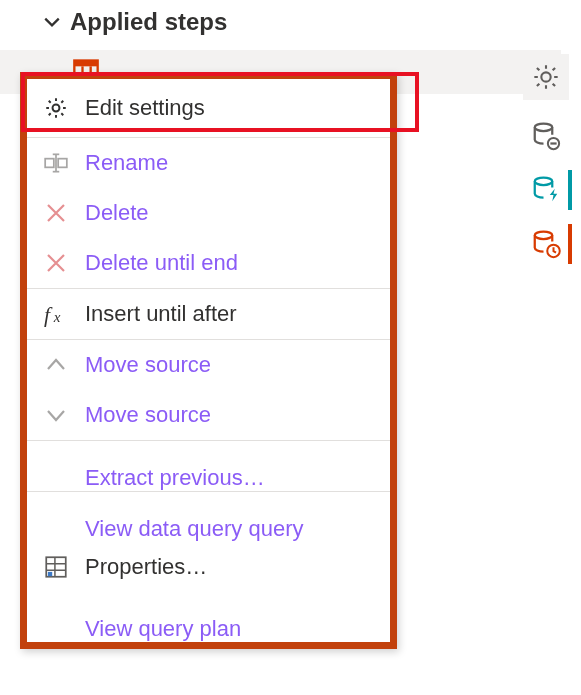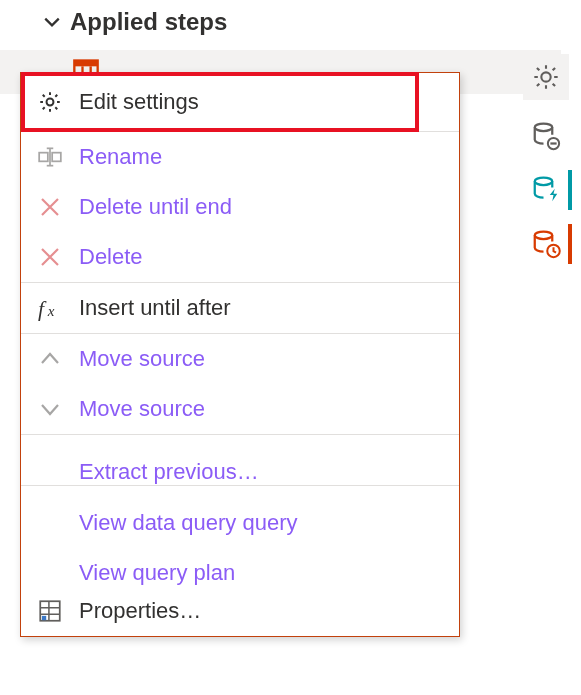--- a/index.html
+++ b/index.html
@@ -64,23 +64,23 @@
       margin-top:6px;
       background: linear-gradient(to right, #f3f2f1 0 calc(100% - 20px), transparent 0);
     }
     .step-ic { width:30px;height:30px; }
 
     
     .context-menu {
       position:absolute;
       left:20px;
       top:72px;
-      width: 440px;
+      width: 377px;
       background:#fff;
-      border:1px solid #c2410c;
+      border:7px solid #c2410c;
       box-shadow: 2px 3px 8px rgba(0,0,0,.18);
     }
     .menu-item{
       display:flex;
       align-items:center;
       height:50px;
       padding-left:14px;
       gap:14px;
       cursor:default;
     }
@@ -193,30 +193,30 @@
     </span>
     <span class="lbl">Rename</span>
   </div>
 
   <div class="menu-item disabled">
     <span class="ic">
       <svg viewBox="0 0 24 24" width="24" height="24">
           <path d="M4 4 L20 20 M20 4 L4 20" stroke="#d13438" stroke-width="2.2"></path>
         </svg>
     </span>
+    <span class="lbl">Delete</span>
+  </div>
+
+  <div class="menu-item disabled">
+    <span class="ic">
+      <svg viewBox="0 0 24 24" width="24" height="24">
+          <path d="M4 4 L20 20 M20 4 L4 20" stroke="#d13438" stroke-width="2.2"></path>
+        </svg>
+    </span>
     <span class="lbl">Delete until end</span>
-  </div>
-
-  <div class="menu-item disabled">
-    <span class="ic">
-      <svg viewBox="0 0 24 24" width="24" height="24">
-          <path d="M4 4 L20 20 M20 4 L4 20" stroke="#d13438" stroke-width="2.2"></path>
-        </svg>
-    </span>
-    <span class="lbl">Delete</span>
   </div>
   <div class="menu-sep"></div>
 
   <div class="menu-item">
     <span class="ic">
       <svg viewBox="0 0 24 24" width="26" height="26">
         <text x="1" y="19" font-family="Georgia,serif" font-style="italic" font-size="20" fill="#323130">f</text>
         <text x="10" y="19" font-family="Georgia,serif" font-style="italic" font-size="14" fill="#323130">x</text>
       </svg>
     </span>
@@ -243,34 +243,34 @@
   </div>
   <div class="menu-sep"></div>
 
   <div class="menu-item disabled noicon">
     <span class="lbl">Extract previous…</span>
   </div>
   <div class="menu-sep"></div>
 
   <div class="menu-item disabled noicon">
     <span class="lbl">View data query query</span>
-  </div>
-
-  <div class="menu-item disabled noicon">
-    <span class="lbl">View query plan</span>
   </div>
 
   <div class="menu-item">
     <span class="ic">
       <svg viewBox="0 0 24 24" width="26" height="26">
         <rect x="3" y="3" width="18" height="18" fill="none" stroke="#605e5c" stroke-width="1.6"></rect>
         <line x1="3" y1="9" x2="21" y2="9" stroke="#605e5c" stroke-width="1.4"></line>
         <line x1="3" y1="15" x2="21" y2="15" stroke="#605e5c" stroke-width="1.4"></line>
         <line x1="11" y1="3" x2="11" y2="21" stroke="#605e5c" stroke-width="1.4"></line>
         <rect x="4.5" y="16.5" width="4" height="4" fill="#3b78c6"></rect>
       </svg>
     </span>
     <span class="lbl">Properties…</span>
   </div>
 
+  <div class="menu-item disabled noicon">
+    <span class="lbl">View query plan</span>
+  </div>
+
 </div>
 
 <div class="highlight"></div>
 
 </body></html>

